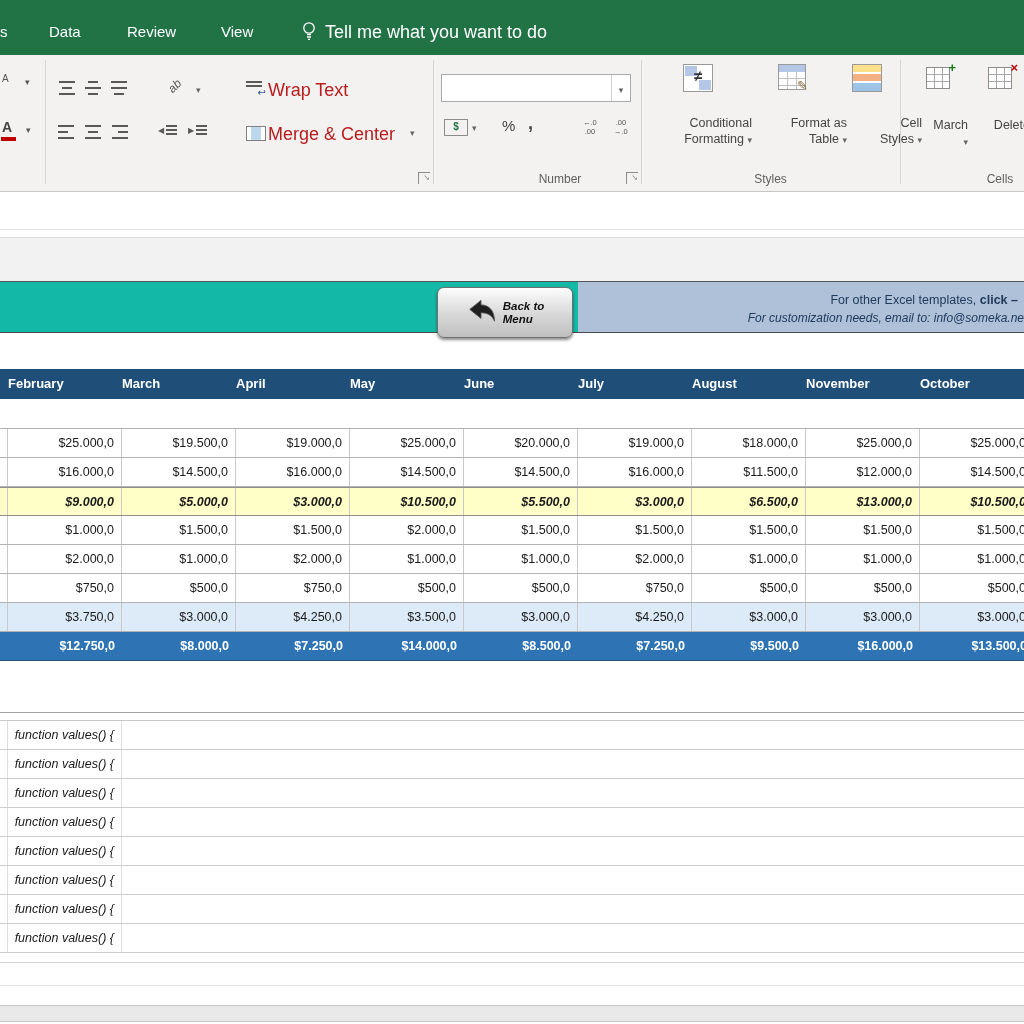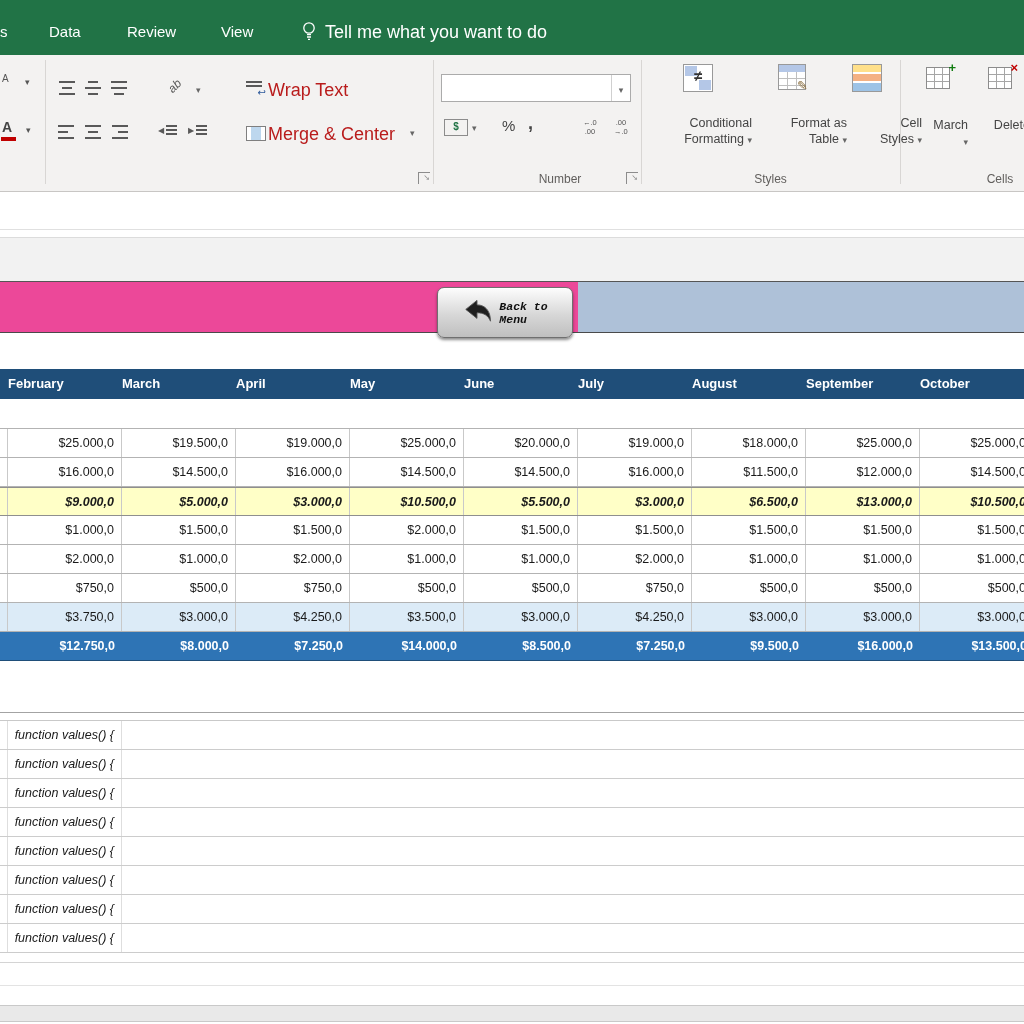--- a/index.html
+++ b/index.html
@@ -62,21 +62,21 @@
   .badge.g{color:#107c10;} .badge.r{color:#c00000;}
   .frag{position:absolute;color:#555;}
 
   
   .strip{position:absolute;top:192px;left:0;width:100%;height:89px;background:#fff;}
   .strip .l1{position:absolute;top:37px;left:0;width:100%;height:1px;background:#e0e0e0;}
   .strip .l2{position:absolute;top:45px;left:0;width:100%;height:1px;background:#dcdcdc;}
   .strip .low{position:absolute;top:46px;left:0;width:100%;height:43px;background:#f2f2f2;}
 
   
-  .banner{position:absolute;top:281px;left:0;width:100%;height:52px;background:#ec4899;border-top:1px solid #555;border-bottom:1px solid #4a4a4a;box-sizing:border-box;font-family:Liberation Mono, monospace;}
+  .banner{position:absolute;top:281px;left:0;width:100%;height:52px;background:#14b8a6;border-top:1px solid #555;border-bottom:1px solid #4a4a4a;box-sizing:border-box;}
   .banner-right{position:absolute;top:0;left:578px;width:446px;height:100%;background:#aec1d8;}
   .back-btn{position:absolute;top:5px;left:437px;width:134px;height:49px;border:1px solid #6f6f6f;border-radius:7px;
             background:linear-gradient(180deg,#fdfdfd,#d7d7d7 55%,#bfbfbf);box-shadow:inset 0 1px 0 #fff,0 2px 3px rgba(0,0,0,.45);
             display:flex;align-items:center;justify-content:center;gap:7px;cursor:pointer;}
   .back-btn .txt{font-size:11.5px;font-weight:bold;font-style:italic;color:#111;line-height:13px;text-align:left;}
   .binfo{position:absolute;top:9px;right:0;width:444px;text-align:right;color:#203a5c;}
   .binfo .li1{font-size:12.5px;line-height:18px;padding-right:6px;}
   .binfo .li1 b{font-weight:bold;}
   .binfo .li2{font-size:12px;font-style:italic;line-height:18px;white-space:nowrap;}
 
@@ -271,32 +271,36 @@
       <span>
         <svg width="30" height="27" viewBox="0 0 26 24">
             <path d="M13 3 L3 11 L13 19 L13 14 C19 14 23 16.5 25 21.5 C25 12 20 7 13 7 Z" fill="#1f1f1f" stroke="#555" stroke-width="0.8"></path>
           </svg>
       </span>
       <span class="txt">
         <span style="display:block;">Back to</span>
         <span style="display:block;">Menu</span>
       </span>
     </div>
+    <div class="binfo">
+      <div class="li1"><span>For other Excel templates, </span><b>click –</b></div>
+      <div class="li2">For customization needs, email to: info@someka.ne</div>
+    </div>
   </div>
 
   <div class="gridrow" id="month-header">
       <div class="hcell"></div>
       <div class="hcell">February</div>
       <div class="hcell">March</div>
       <div class="hcell">April</div>
       <div class="hcell">May</div>
       <div class="hcell">June</div>
       <div class="hcell">July</div>
       <div class="hcell">August</div>
-      <div class="hcell">September</div>
+      <div class="hcell">November</div>
       <div class="hcell">October</div>
     </div>
   <div class="rows-cont" id="table1-rows">
       <div class="trow normal">
         <div class="cell"></div>
         <div class="cell">$25.000,0</div>
         <div class="cell">$19.500,0</div>
         <div class="cell">$19.000,0</div>
         <div class="cell">$25.000,0</div>
         <div class="cell">$20.000,0</div>

